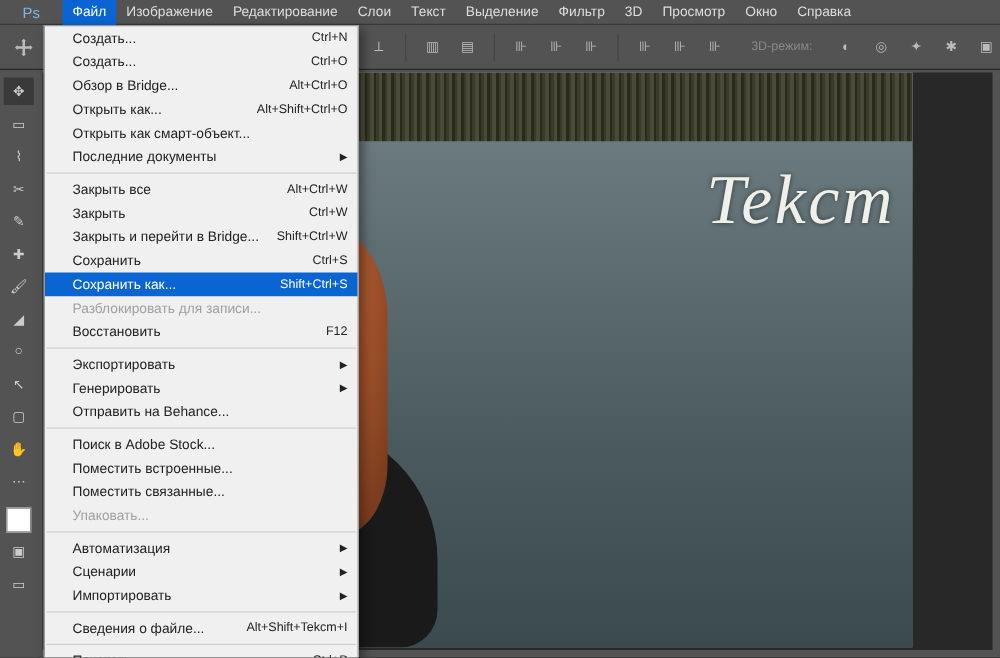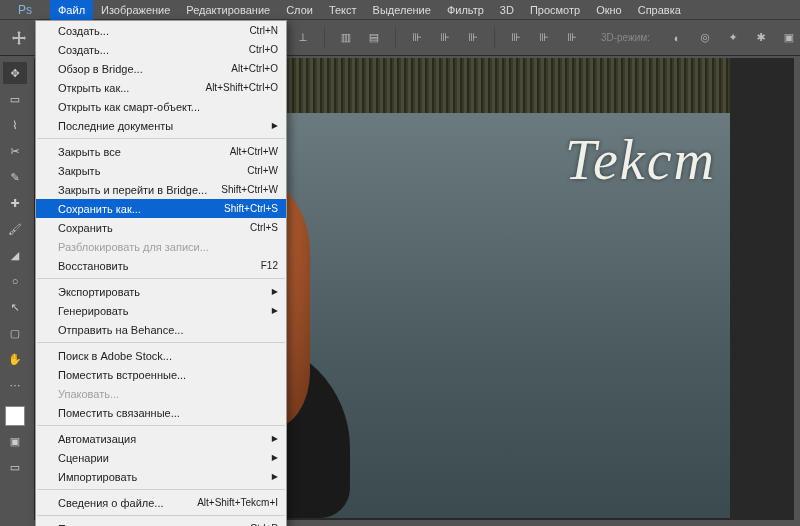--- a/index.html
+++ b/index.html
@@ -160,28 +160,28 @@
       <span class="sc">Alt+Ctrl+W</span>
     </div>
     <div class="menu-item">
       <span>Закрыть</span>
       <span class="sc">Ctrl+W</span>
     </div>
     <div class="menu-item">
       <span>Закрыть и перейти в Bridge...</span>
       <span class="sc">Shift+Ctrl+W</span>
     </div>
+    <div class="menu-item">
+      <span>Сохранить</span>
+      <span class="sc">Ctrl+S</span>
+    </div>
     <div class="menu-item hl">
       <span>Сохранить как...</span>
       <span class="sc">Shift+Ctrl+S</span>
     </div>
-    <div class="menu-item">
-      <span>Сохранить</span>
-      <span class="sc">Ctrl+S</span>
-    </div>
     <div class="menu-item disabled">
       <span>Разблокировать для записи...</span>
     </div>
     <div class="menu-item">
       <span>Восстановить</span>
       <span class="sc">F12</span>
     </div>
     <div class="menu-sep"></div>
     <div class="menu-item">
       <span>Экспортировать</span>
@@ -194,26 +194,26 @@
     <div class="menu-item">
       <span>Отправить на Behance...</span>
     </div>
     <div class="menu-sep"></div>
     <div class="menu-item">
       <span>Поиск в Adobe Stock...</span>
     </div>
     <div class="menu-item">
       <span>Поместить встроенные...</span>
     </div>
+    <div class="menu-item">
+      <span>Поместить связанные...</span>
+    </div>
     <div class="menu-item disabled">
       <span>Упаковать...</span>
     </div>
-    <div class="menu-item">
-      <span>Поместить связанные...</span>
-    </div>
     <div class="menu-sep"></div>
     <div class="menu-item">
       <span>Автоматизация</span>
       <span class="arrow">▶</span>
     </div>
     <div class="menu-item">
       <span>Сценарии</span>
       <span class="arrow">▶</span>
     </div>
     <div class="menu-item">

